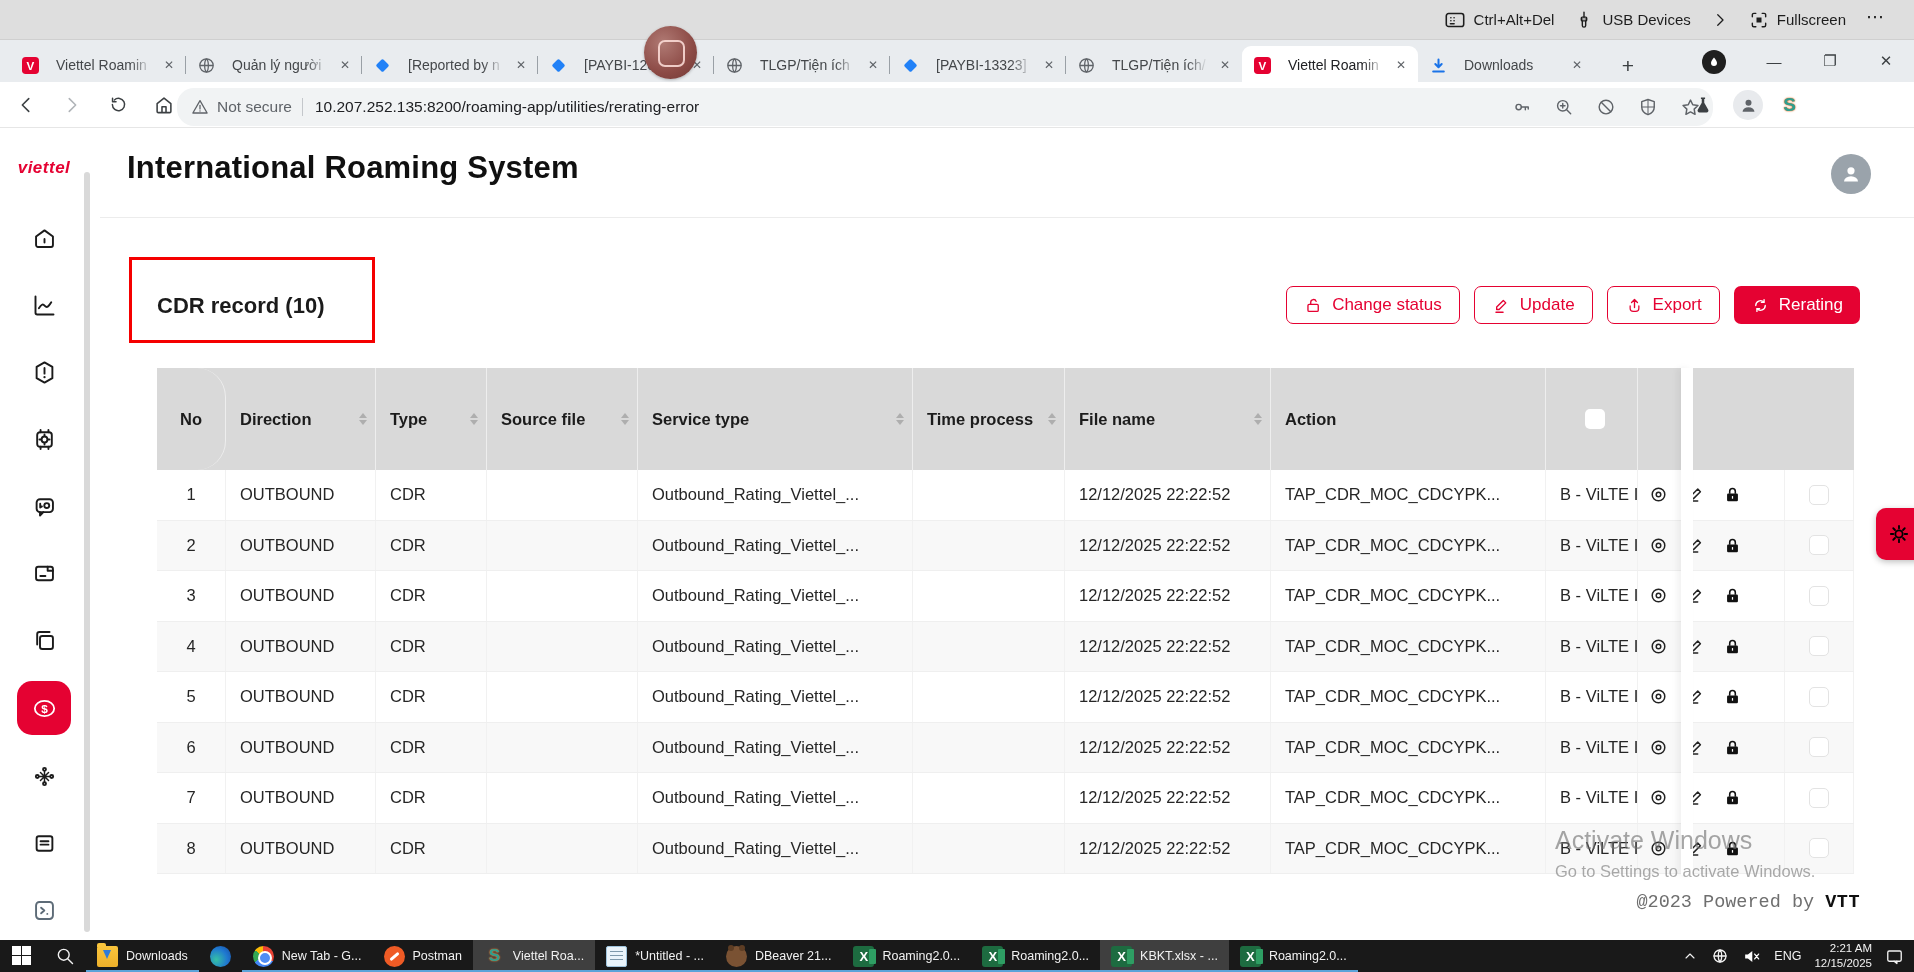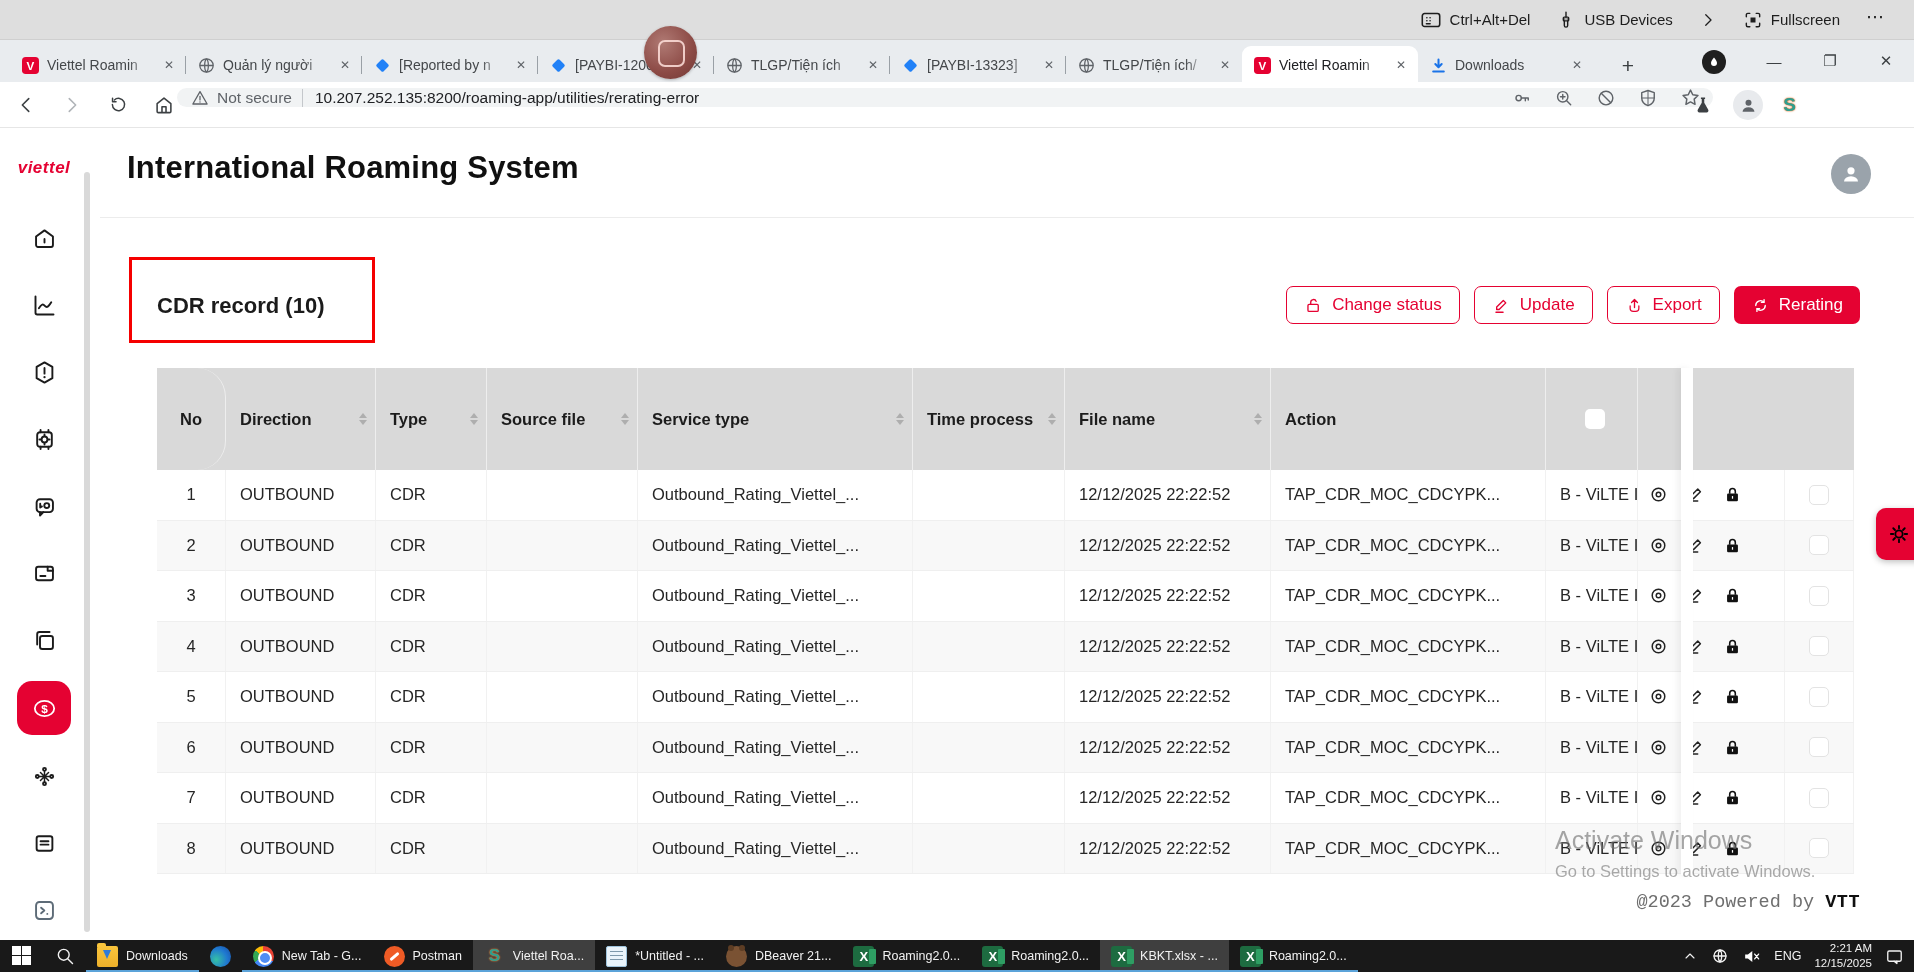--- a/index.html
+++ b/index.html
@@ -4,31 +4,31 @@
 <style>
   * { margin:0; padding:0; box-sizing:border-box; }
   html,body { width:1914px; height:972px; }
   body { font-family:"Liberation Sans","DejaVu Sans",sans-serif; background:#fff; }
   .screen { position:relative; width:1914px; height:972px; overflow:hidden; background:#fff; }
   .ic { display:inline-flex; align-items:center; justify-content:center; }
   .ic svg { display:block; }
 
   
   .remote-bar { position:absolute; left:0; top:0; width:1914px; height:40px; background:#dedede;
-    display:flex; align-items:center; justify-content:flex-end; gap:26px; padding-right:28px;
+    display:flex; align-items:center; justify-content:flex-end; gap:20px; padding-right:28px;
     color:#1d1d1d; font-size:15px; border-bottom:1px solid #cfcfcf; }
   .rb-item { display:flex; align-items:center; gap:8px; cursor:default; }
   .rb-more { font-size:18px; letter-spacing:2px; padding-bottom:6px; }
 
   
   .tab-bar { position:absolute; left:0; top:40px; width:1914px; height:42px; background:#e9ecef; }
   .tabstrip { position:absolute; left:10px; top:8px; height:34px; display:flex; }
   .tab { position:relative; width:176px; height:34px; display:flex; align-items:center; gap:8px;
     padding:0 8px 0 12px; font-size:14px; color:#44474a; }
-  .tab .tab-label { flex:1; white-space:nowrap; overflow:hidden; -webkit-mask-image:linear-gradient(90deg,#000 78%,transparent); mask-image:linear-gradient(90deg,#000 78%,transparent); }
+  .tab .tab-label { flex:1; white-space:nowrap; overflow:hidden; -webkit-mask-image:linear-gradient(90deg,#000 78%,transparent); mask-image:linear-gradient(90deg,#000 78%,transparent);margin-left:9px; }
   .tab .tab-close { font-size:12px; color:#5f6368; width:18px; height:18px; border-radius:50%;
     display:flex; align-items:center; justify-content:center; flex:0 0 auto; }
   .tab.active { background:#fff; border-radius:9px 9px 0 0; height:38px; margin-top:-2px; color:#202124; z-index:2; }
   .tab:not(.active)+.tab:not(.active)::before { content:""; position:absolute; left:-1px; top:8px; width:1px; height:18px; background:#9aa0a6; }
   .fav { width:17px; height:17px; flex:0 0 auto; }
   .fav svg { width:17px; height:17px; }
   .newtab-btn { position:absolute; left:1614px; top:12px; width:28px; height:28px; border-radius:50%;
     display:flex; align-items:center; justify-content:center; font-size:21px; color:#3c4043; }
   .browser-profile { position:absolute; left:1702px; top:10px; width:24px; height:24px; border-radius:50%;
     background:#1f1f1f; display:flex; align-items:center; justify-content:center; }
@@ -37,21 +37,21 @@
     font-size:15px; color:#3c4043; }
   .cam-circle { position:absolute; left:644px; top:26px; width:53px; height:53px; border-radius:50%;
     background:radial-gradient(circle at 36% 32%, #b07a74, #8c4a45 60%, #6f3835); z-index:5; box-shadow:0 1px 3px rgba(0,0,0,.25); }
   .cam-circle::after { content:""; position:absolute; left:14px; top:14px; width:23px; height:23px;
     border:2.5px solid rgba(255,225,220,.85); border-radius:7px; }
 
   
   .toolbar { position:absolute; left:0; top:82px; width:1914px; height:46px; background:#fff;
     border-bottom:1px solid #e6e6e6; display:flex; align-items:center; }
   .nav-ic { width:40px; height:40px; display:flex; align-items:center; justify-content:center; margin-left:6px; }
-  .omnibox { position:absolute; left:177px; top:88px; width:1536px; height:19px; background:#f1f3f4;
+  .omnibox { position:absolute; left:177px; top:88px; width:1536px; height:38px; background:#f1f3f4;
     border-radius:17px; display:flex; align-items:center; padding:0 12px 0 14px; font-size:15.5px; color:#202124; }
   .omni-sep { width:1px; height:18px; background:#c4c7cb; margin:0 12px 0 10px; }
   .not-secure { color:#5f6368; margin-left:8px; }
   .omni-url { white-space:nowrap; }
   .omni-right { margin-left:auto; display:flex; align-items:center; gap:22px; }
   .tb-right { position:absolute; right:118px; top:88px; height:34px; display:flex; align-items:center; gap:20px; }
   .avatar-btn { width:30px; height:30px; border-radius:50%; background:#e8eaed; display:flex; align-items:center; justify-content:center; }
   .s-ext { font-weight:800; font-size:19px; color:#2f9e8f; text-shadow:0 0 1px #e8762d,0 0 2px #e8762d; }
 
   

